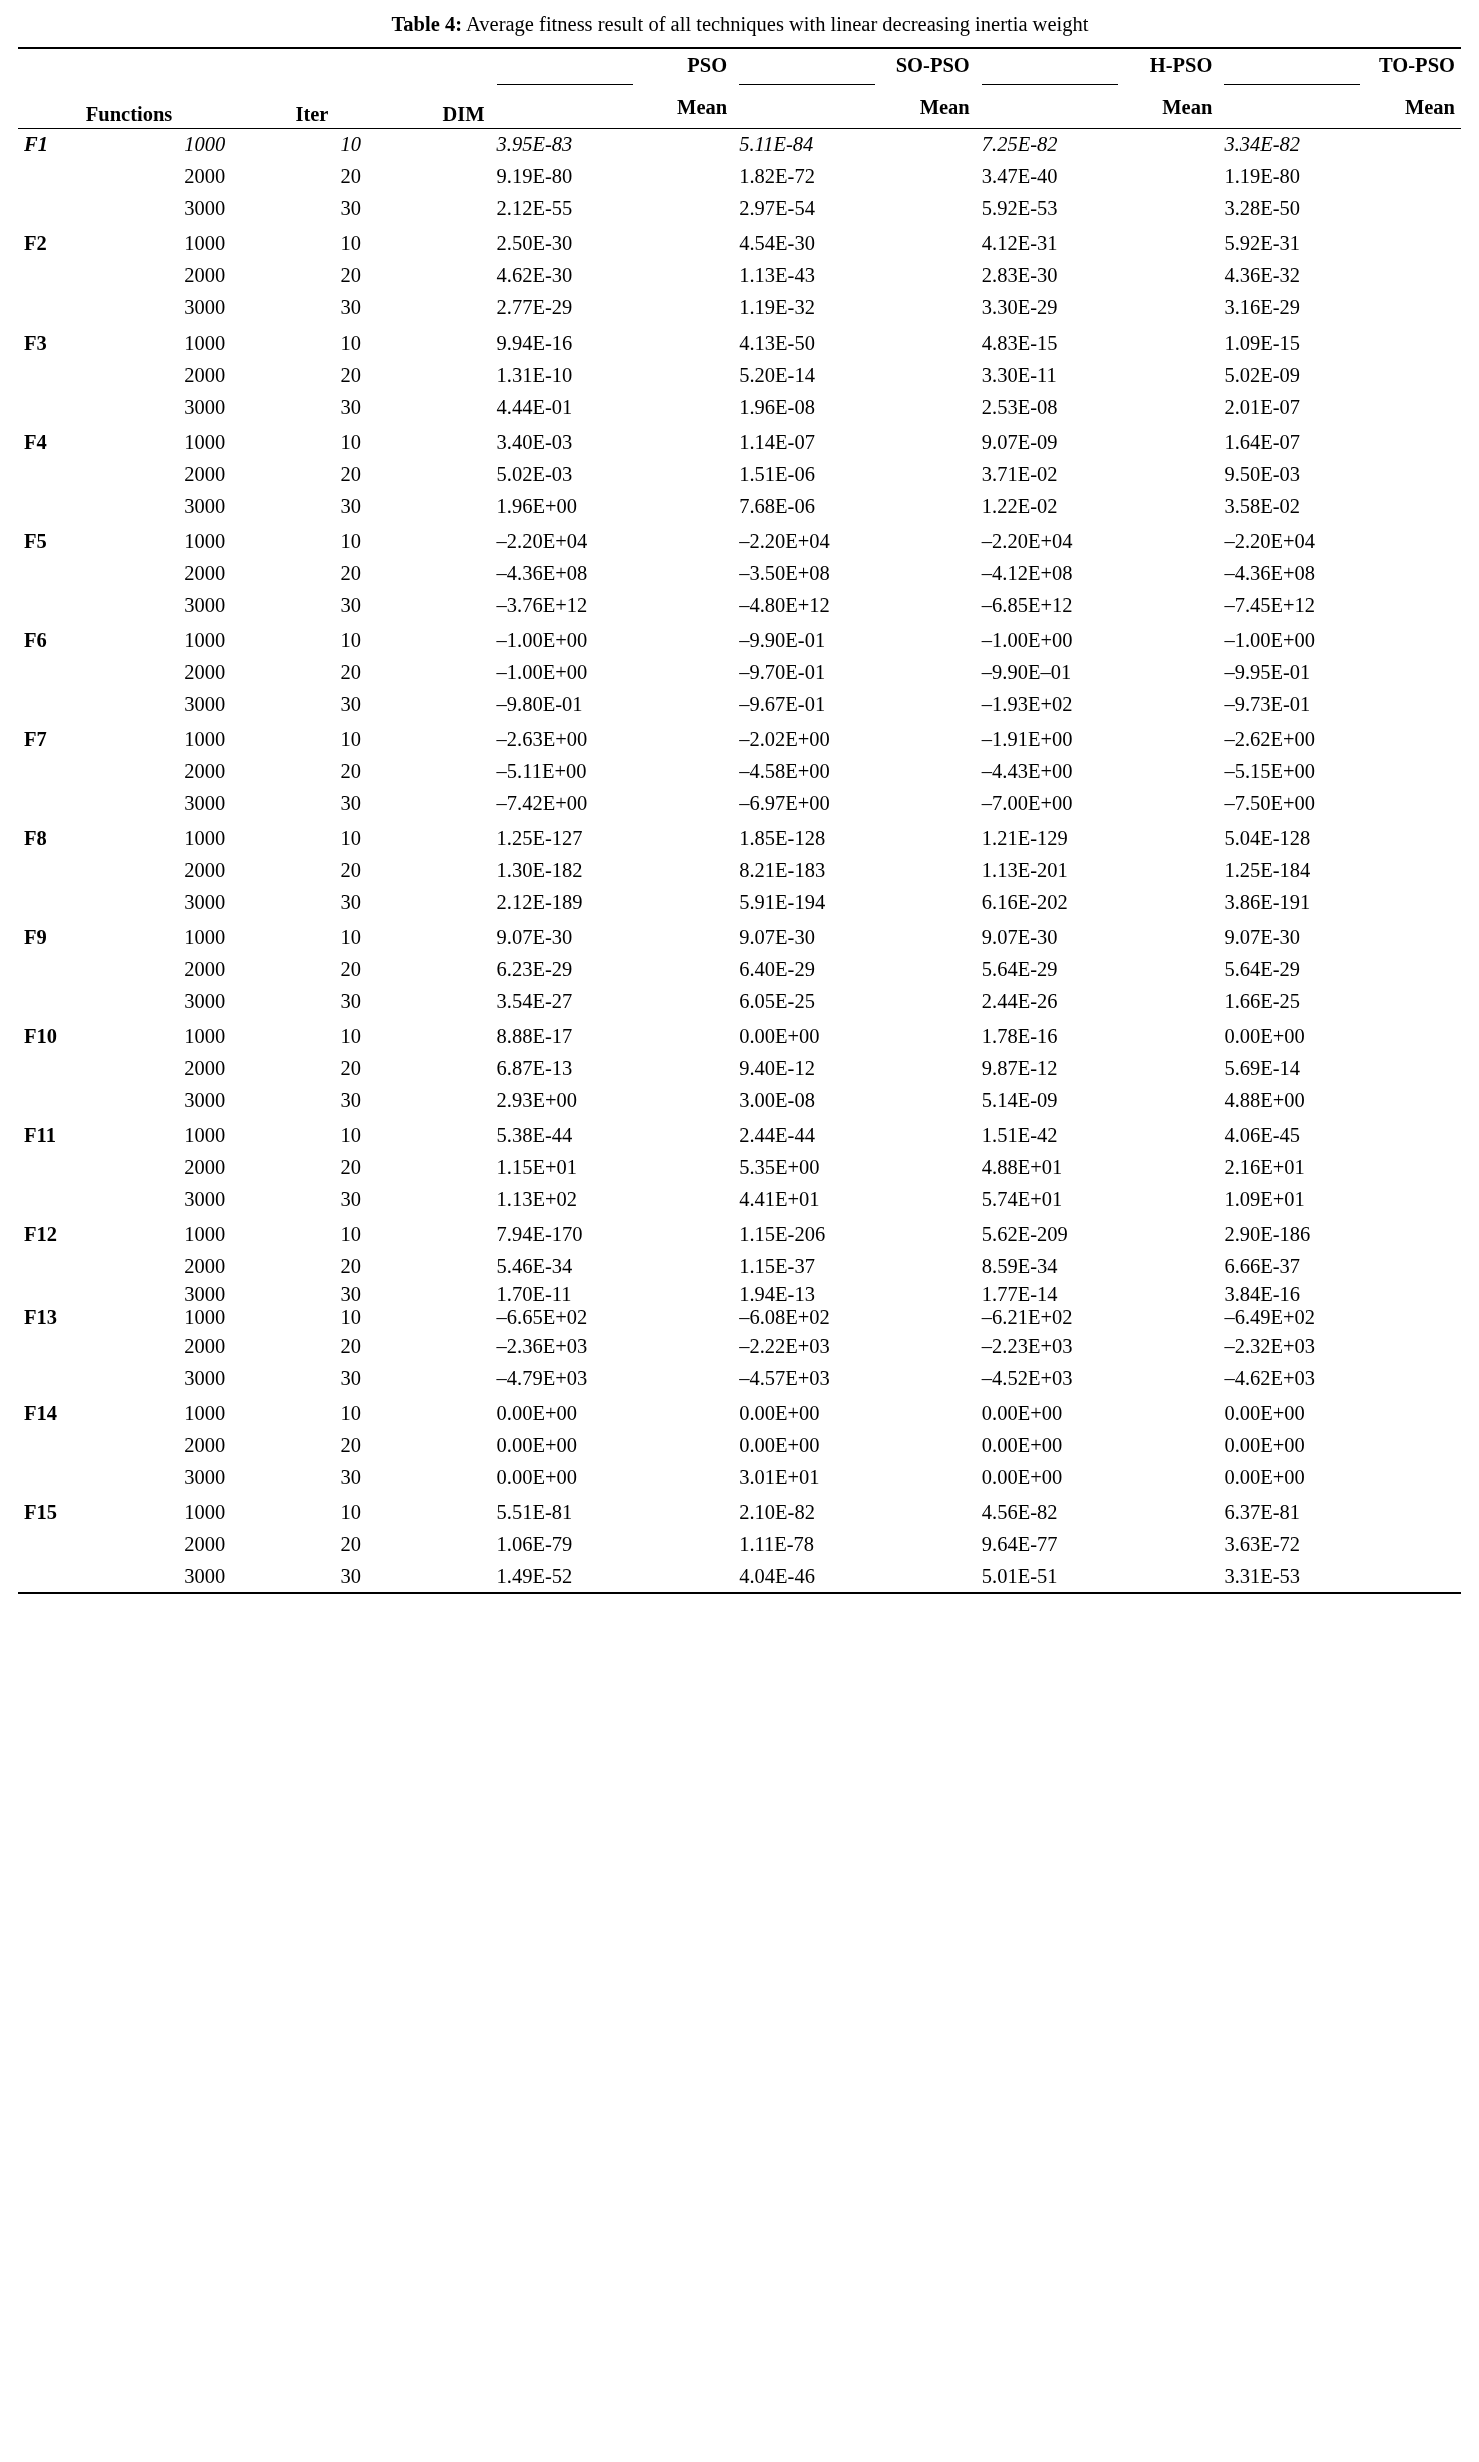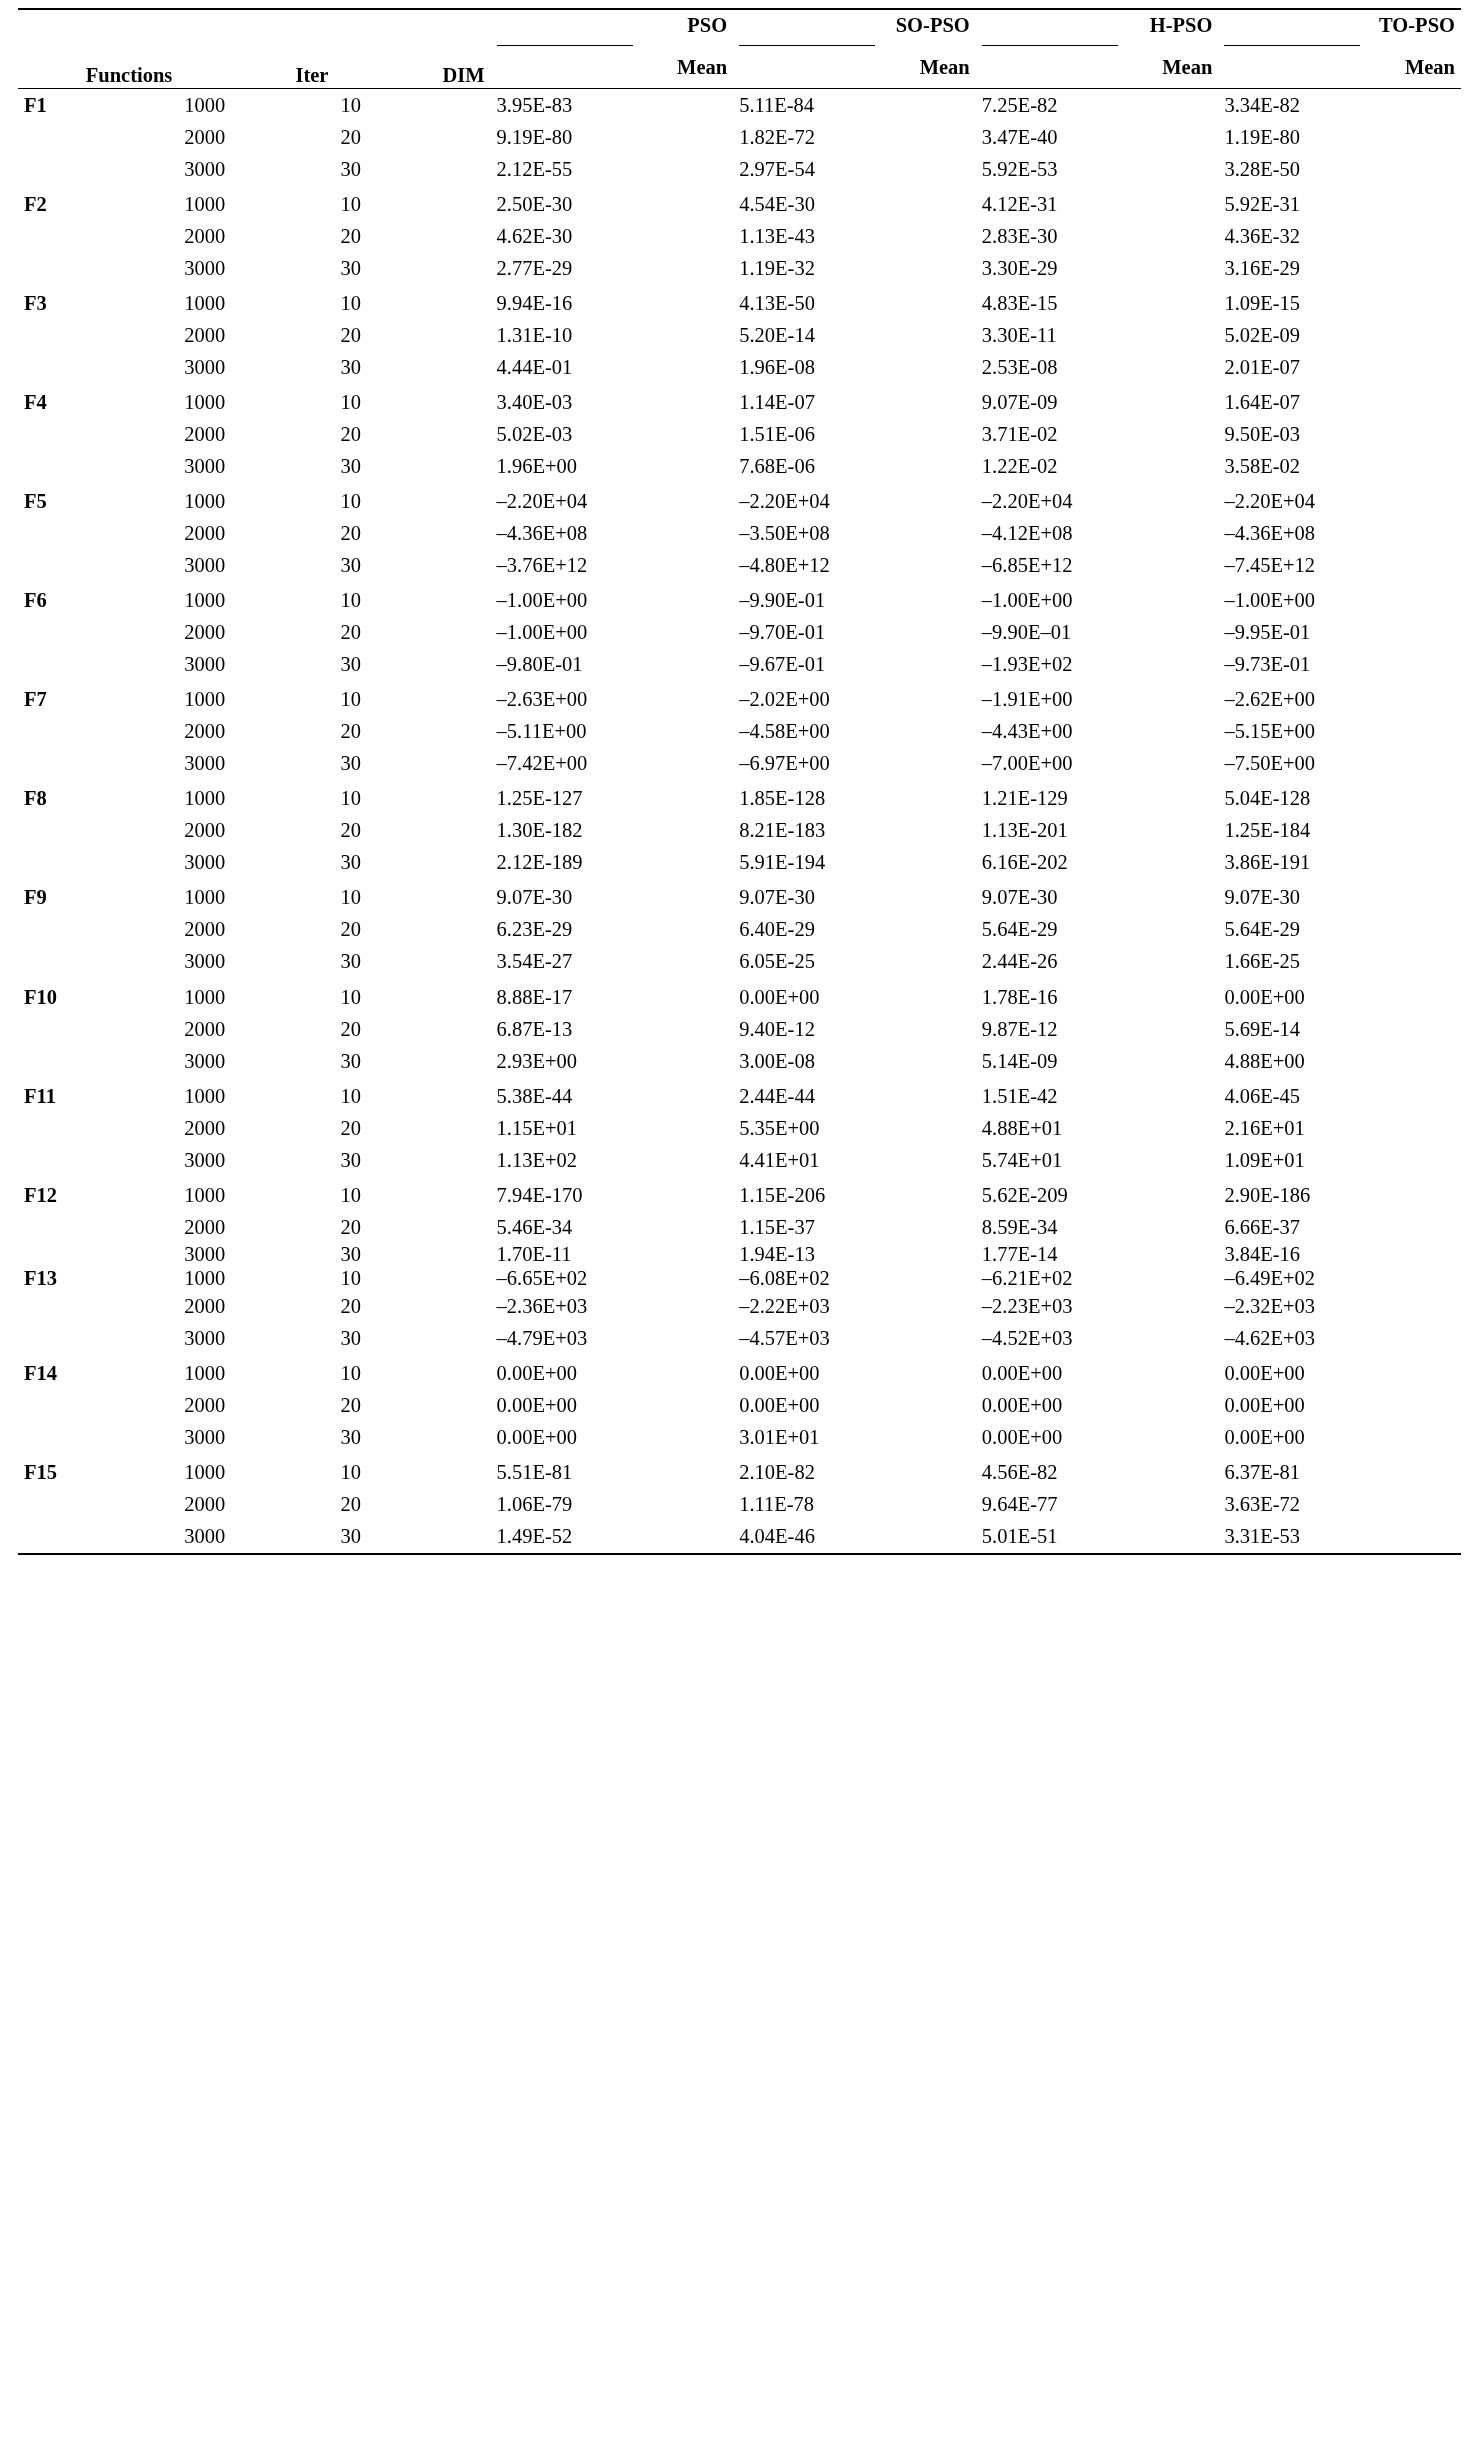--- a/index.html
+++ b/index.html
@@ -34,20 +34,21 @@
   }
   table.fitness col.c-func  { width: 152px; }
   table.fitness col.c-iter  { width: 148px; }
   table.fitness col.c-dim   { width: 148px; }
   table.fitness col.c-alg   { width: 230px; }
   .toprule {
     border-top: 2.3px solid #000;
   }
   .midrule {
     border-top: 1.5px solid #000;
+    font-style: italic;
   }
   .bottomrule {
     border-bottom: 2.3px solid #000;
   }
   thead th {
     font-weight: bold;
     text-align: right;
     padding: 4.5px 6px 1.5px 6px;
     vertical-align: bottom;
   }
@@ -87,20 +88,24 @@
     padding-bottom: 0px;
     line-height: 1.15;
   }
   .first-col-pad { padding-left: 6px; margin-left: 30px; }
 </style>
 </head>
 <body>
 
 <div class="page">
 
+  <div class="caption">
+    <span class="cap-label">Table 4:</span>
+    <span>Average fitness result of all techniques with linear decreasing inertia weight</span>
+  </div>
 
   <table class="fitness">
     <colgroup>
       <col class="c-func">
       <col class="c-iter">
       <col class="c-dim">
       <col class="c-alg">
       <col class="c-alg">
       <col class="c-alg">
       <col class="c-alg">

